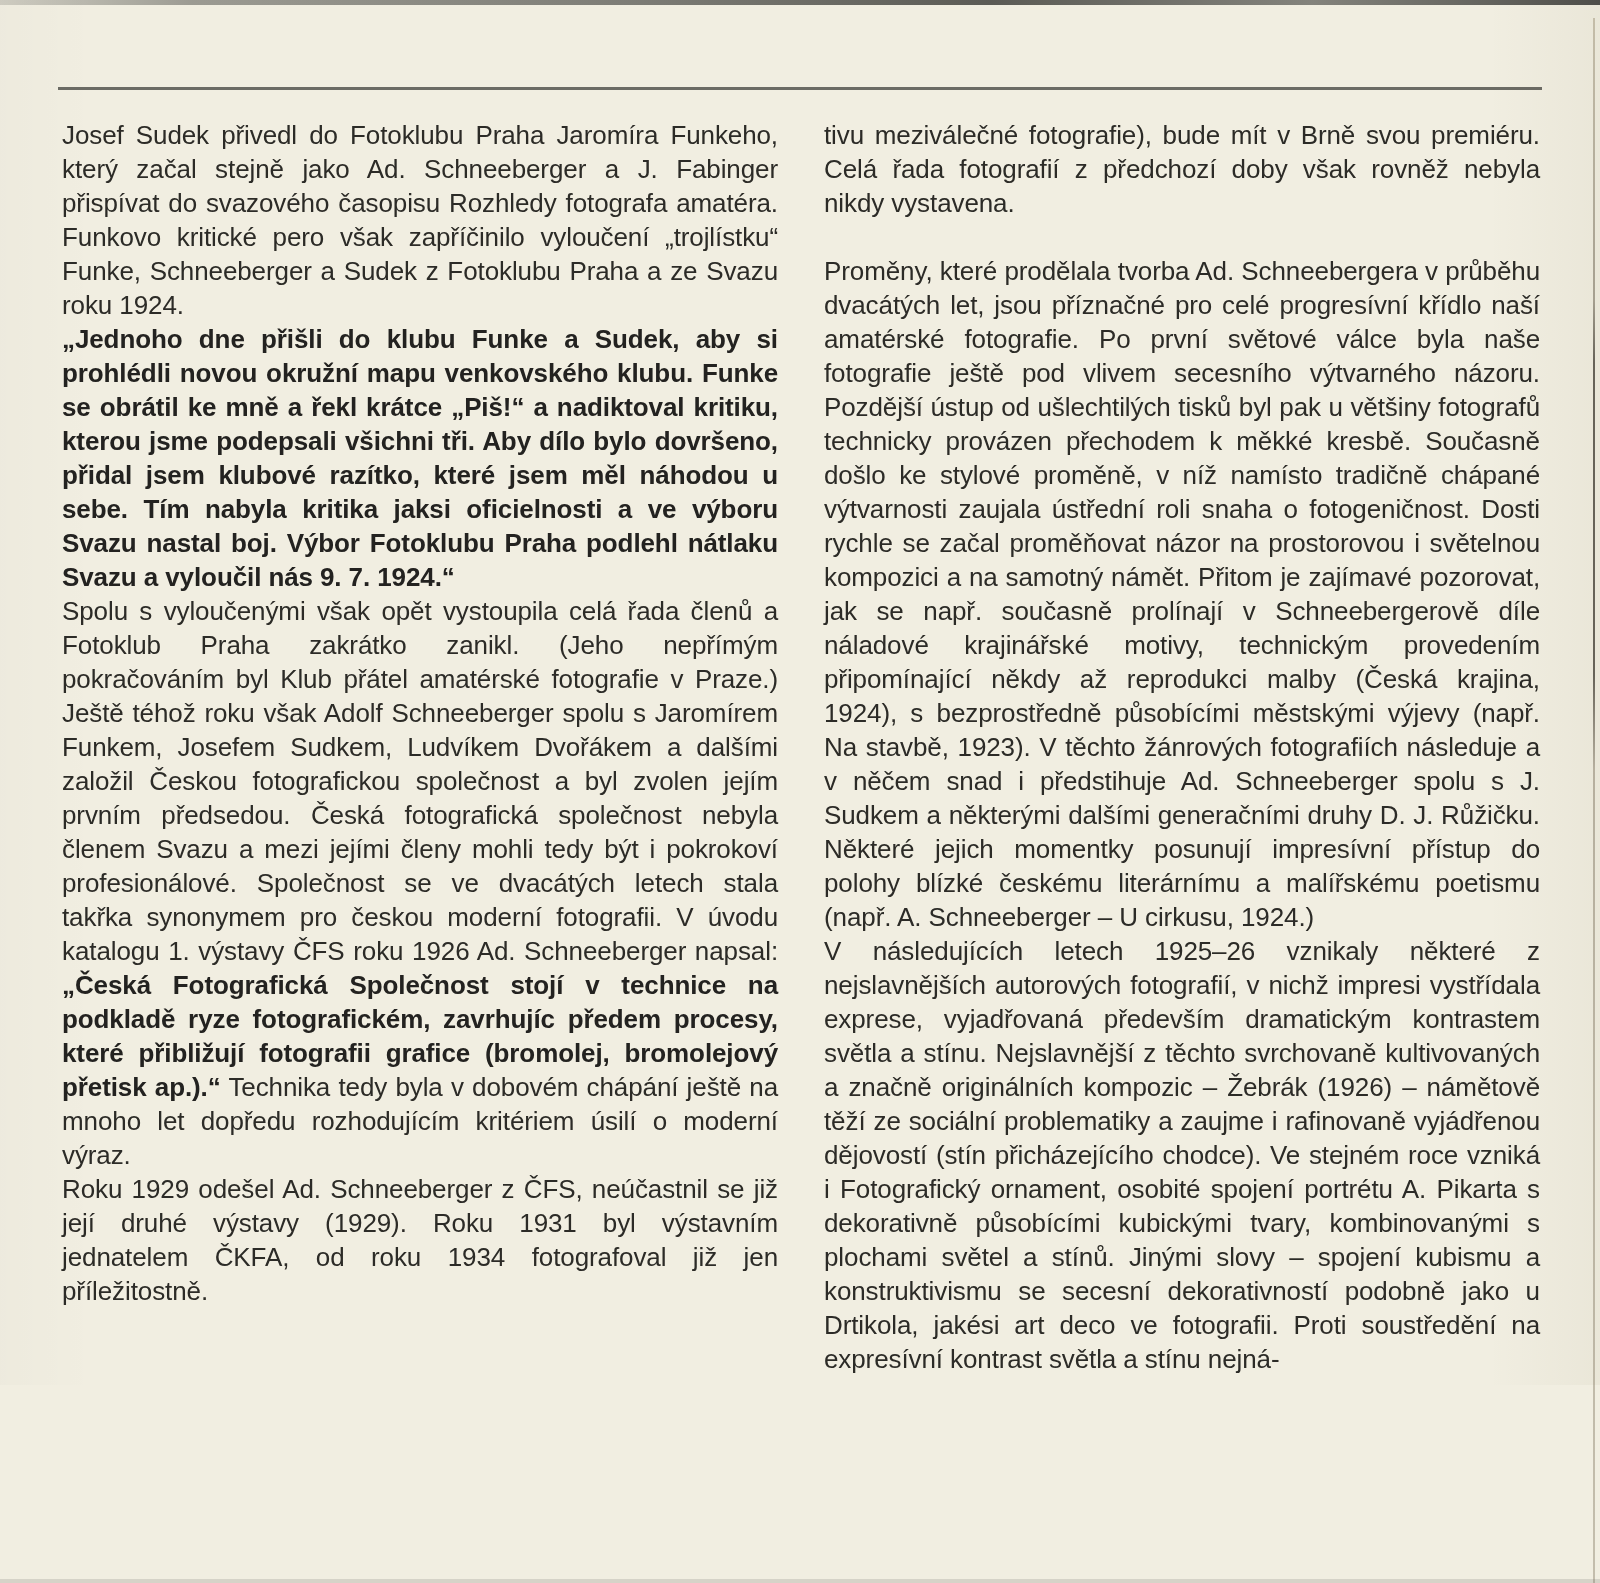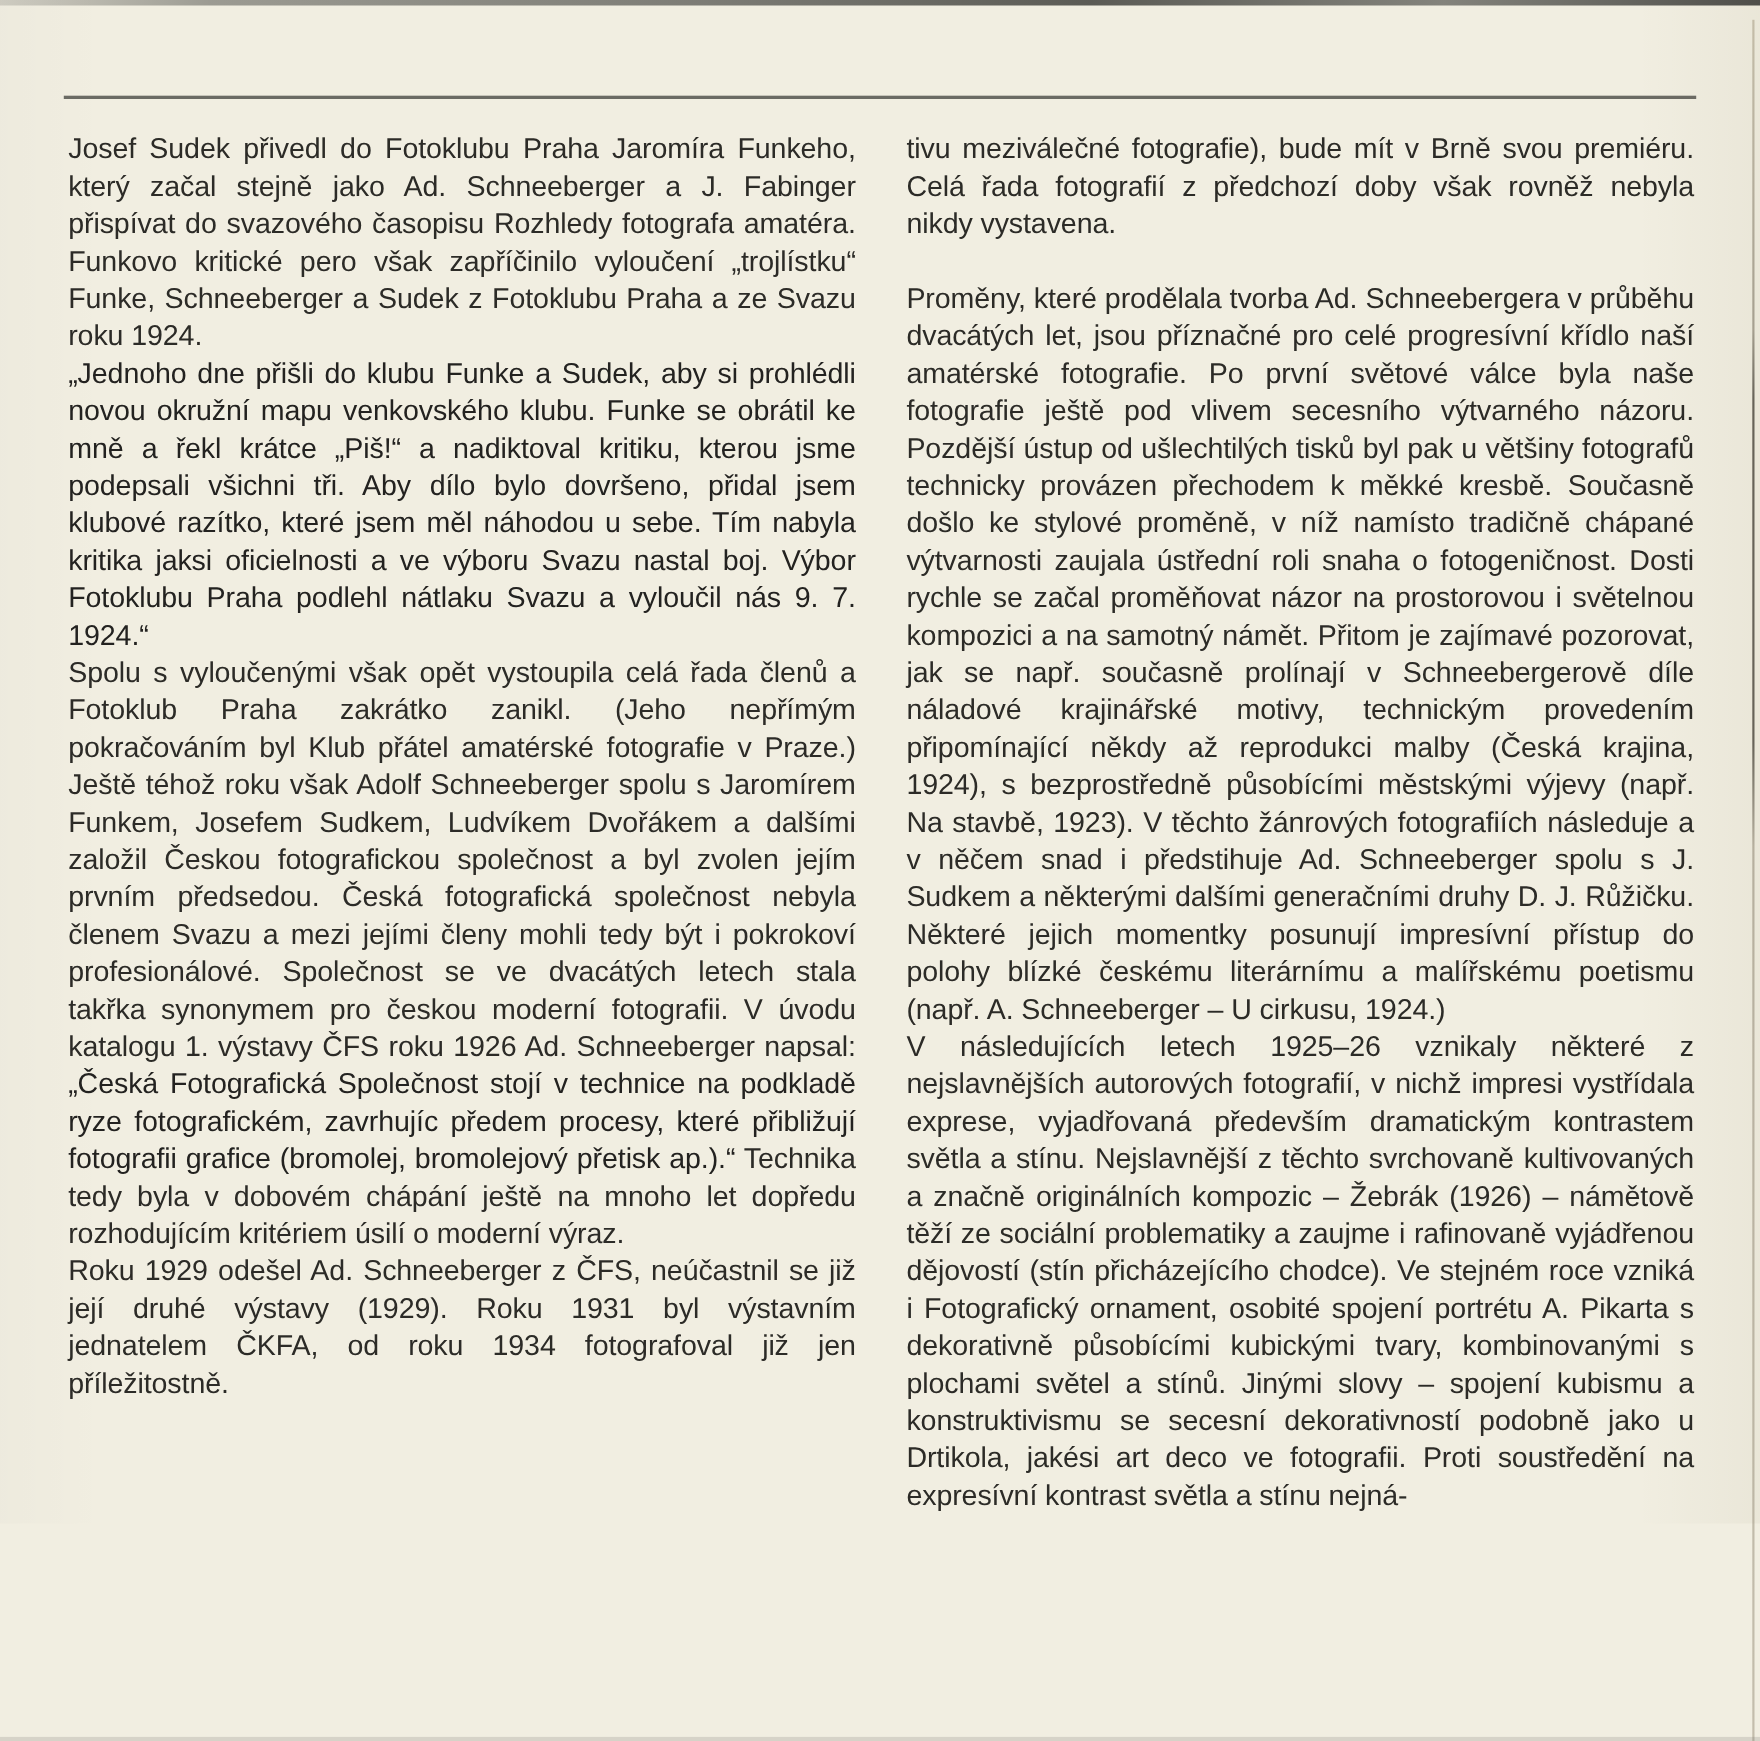--- a/index.html
+++ b/index.html
@@ -72,21 +72,21 @@
     text-align: justify;
   }
   .col-left  { left: 62px; }
   .col-right { left: 812px; margin-left: 12px; }
   .col p {
     margin: 0;
     padding: 0;
   }
   .col p.gap-before { margin-top: 34px; }
   .seg { font-weight: normal; }
-  .seg.bold { font-weight: normal; color: #232220; }
+  .seg.bold { font-weight: bold; color: #232220; }
 </style>
 </head>
 <body>
 
 <div class="page">
   <div class="top-edge"></div>
   <div class="rule"></div>
   <div class="col col-left" id="col-left">
       <p><span class="seg">Josef Sudek přivedl do Fotoklubu Praha Jaromíra Funkeho, který začal stejně jako Ad. Schneeberger a J. Fabinger přispívat do svazového časopisu Rozhledy fotografa amatéra. Funkovo kritické pero však zapříčinilo vyloučení „trojlístku“ Funke, Schneeberger a Sudek z Fotoklubu Praha a ze Svazu roku 1924.</span></p>
       <p><span class="seg bold">„Jednoho dne přišli do klubu Funke a Sudek, aby si prohlédli novou okružní mapu venkovského klubu. Funke se obrátil ke mně a řekl krátce „Piš!“ a nadiktoval kritiku, kterou jsme podepsali všichni tři. Aby dílo bylo dovršeno, přidal jsem klubové razítko, které jsem měl náhodou u sebe. Tím nabyla kritika jaksi oficielnosti a ve výboru Svazu nastal boj. Výbor Fotoklubu Praha podlehl nátlaku Svazu a vyloučil nás 9. 7. 1924.“</span></p>

